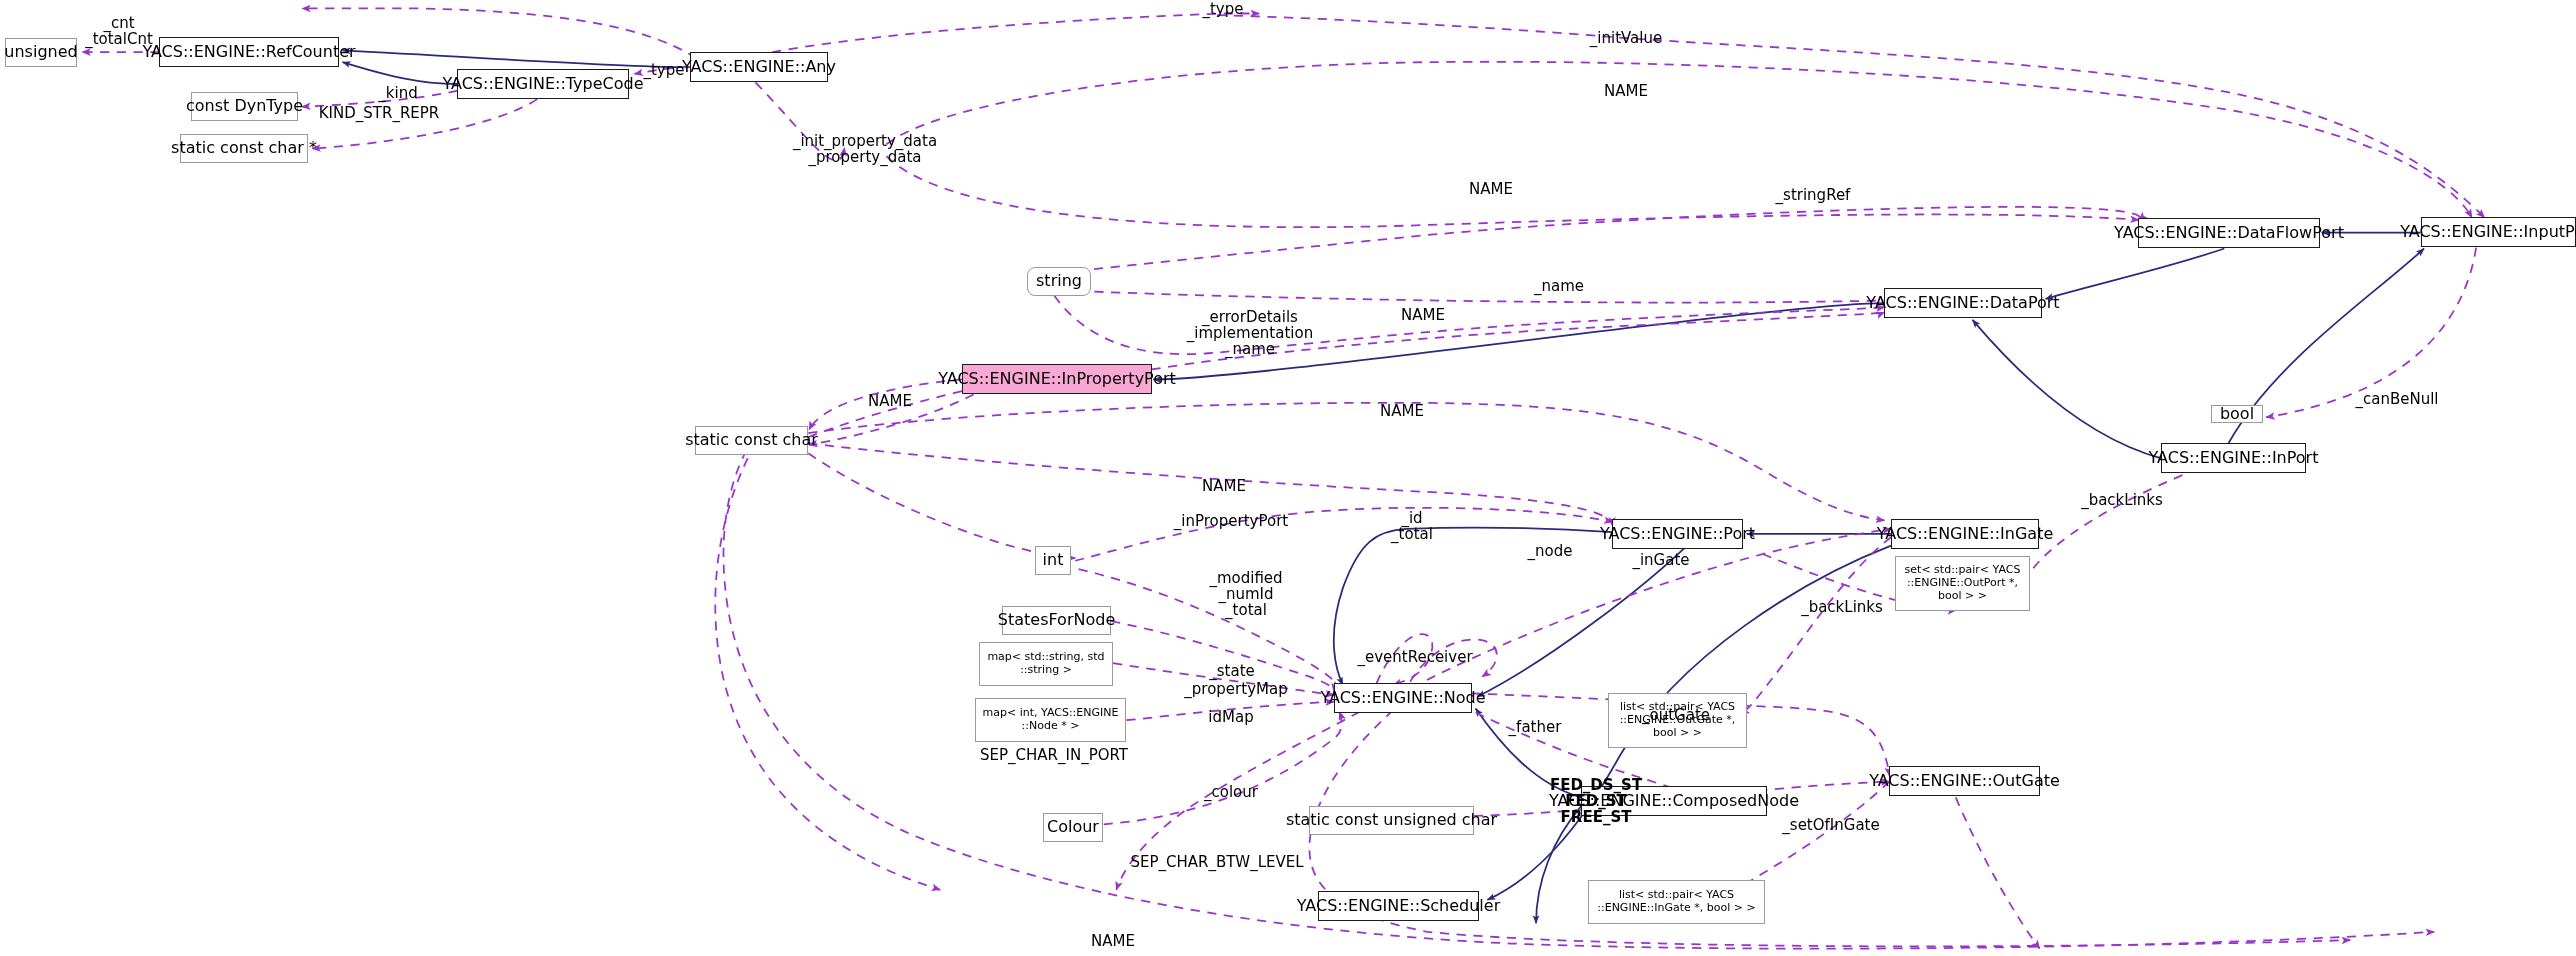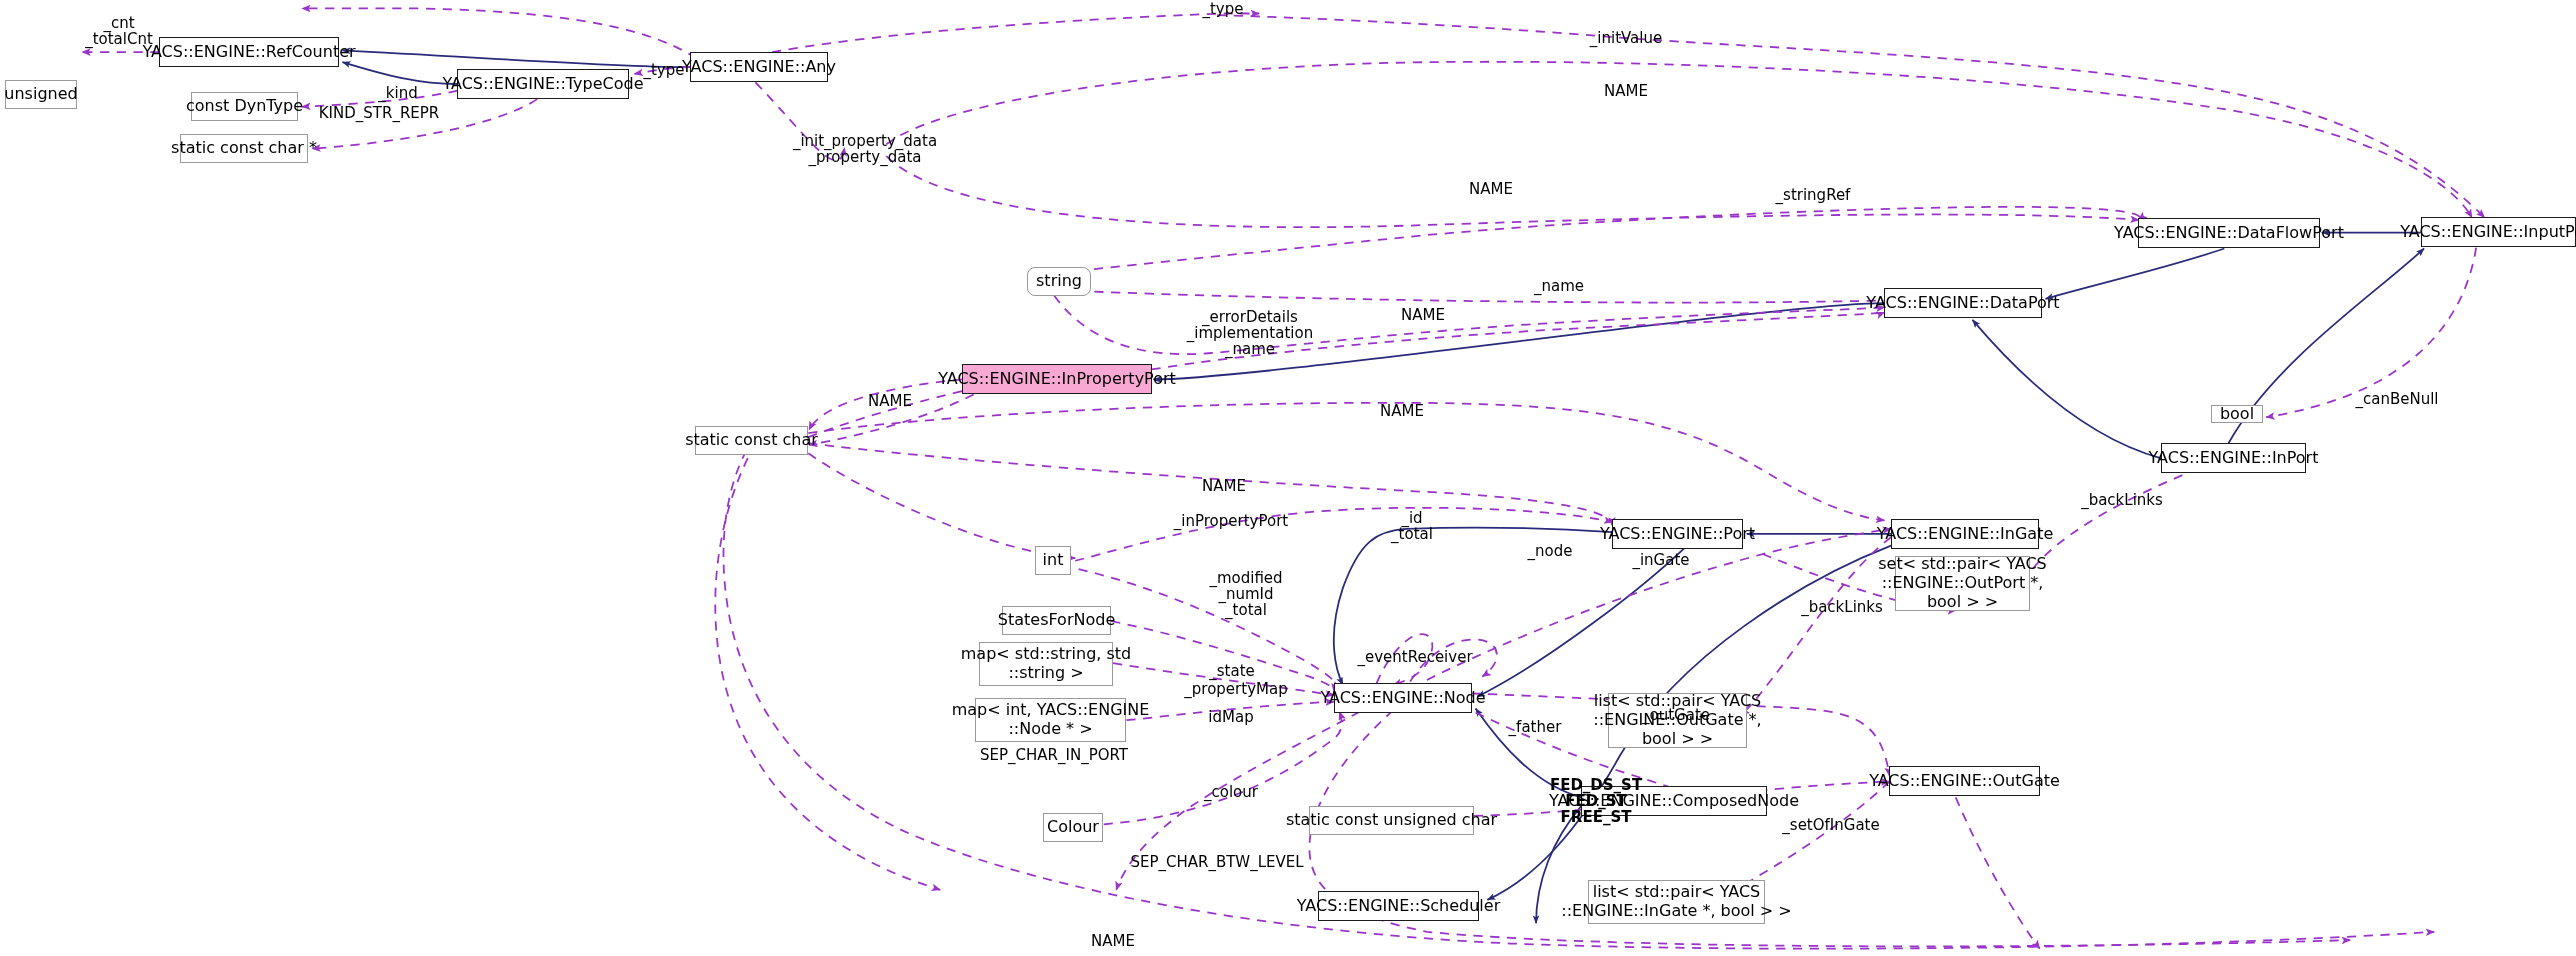--- a/index.html
+++ b/index.html
@@ -15,21 +15,21 @@
     background:#ffffff;
     white-space:pre;
     line-height:1.18;
   }
   
   .cls{border:1.3px solid #1b1b1b; font-size:16px; color:#000;}
   
   .cls.current{background:#f9a8d4;}
   
   .typ{border:1.1px solid #9a9a9a; font-size:16px; color:#000;}
-  .typ.multi{font-size:16px;}
+  .typ.multi{font-size:11px;}
 
   .edge-label{
     position:absolute;
     font-size:15px;
     color:#000;
     white-space:pre;
     line-height:1.06;
     text-align:center;
     transform:translate(-50%,-50%);
     pointer-events:none;
@@ -106,21 +106,21 @@
       <path d="M2100,660 C2150,680 2200,700 2270,718 C2300,726 2320,728 2330,727"></path>
       <path d="M2253,640 C2200,680 2150,760 2110,810 C2090,836 2082,846 2074,850"></path>
       <path d="M2600,566 C2520,600 2450,640 2420,680 C2408,696 2404,706 2410,712"></path>
       <path d="M2950,295 C2940,360 2900,430 2800,470 C2760,486 2720,494 2700,497"></path>
       <path d="M2251,931 C2200,980 2120,1030 2060,1064 C2030,1082 2010,1090 2000,1092"></path>
       <path d="M2330,950 C2360,1020 2400,1090 2430,1130"></path>
     </g>
   </svg>
 
   <div id="node-layer">
-      <div class="node typ" style="left: 5px; top: 38px; width: 72px; height: 28.5px; margin-top: 42px;">unsigned</div>
+      <div class="node typ" style="left: 5px; top: 38px; width: 72px; height: 28.5px;">unsigned</div>
       <div class="node cls" style="left: 159px; top: 37px; width: 180px; height: 30px;">YACS::ENGINE::RefCounter</div>
       <div class="node cls" style="left: 457px; top: 69px; width: 172px; height: 30px;">YACS::ENGINE::TypeCode</div>
       <div class="node cls" style="left: 690px; top: 52px; width: 138px; height: 30px;">YACS::ENGINE::Any</div>
       <div class="node typ" style="left: 191px; top: 92px; width: 107px; height: 28.5px;">const DynType</div>
       <div class="node typ" style="left: 180px; top: 134px; width: 128px; height: 28.5px;">static const char *</div>
       <div class="node typ" style="left: 1027px; top: 267px; width: 64px; height: 28.5px; border-radius: 8px;">string</div>
       <div class="node typ" style="left: 695px; top: 426px; width: 113px; height: 28.5px;">static const char</div>
       <div class="node cls current" style="left: 962px; top: 364px; width: 190px; height: 30px;">YACS::ENGINE::InPropertyPort</div>
       <div class="node cls" style="left: 2138px; top: 218px; width: 182px; height: 30px;">YACS::ENGINE::DataFlowPort</div>
       <div class="node cls" style="left: 2421px; top: 217px; width: 155px; height: 30px;">YACS::ENGINE::InputPort</div>

